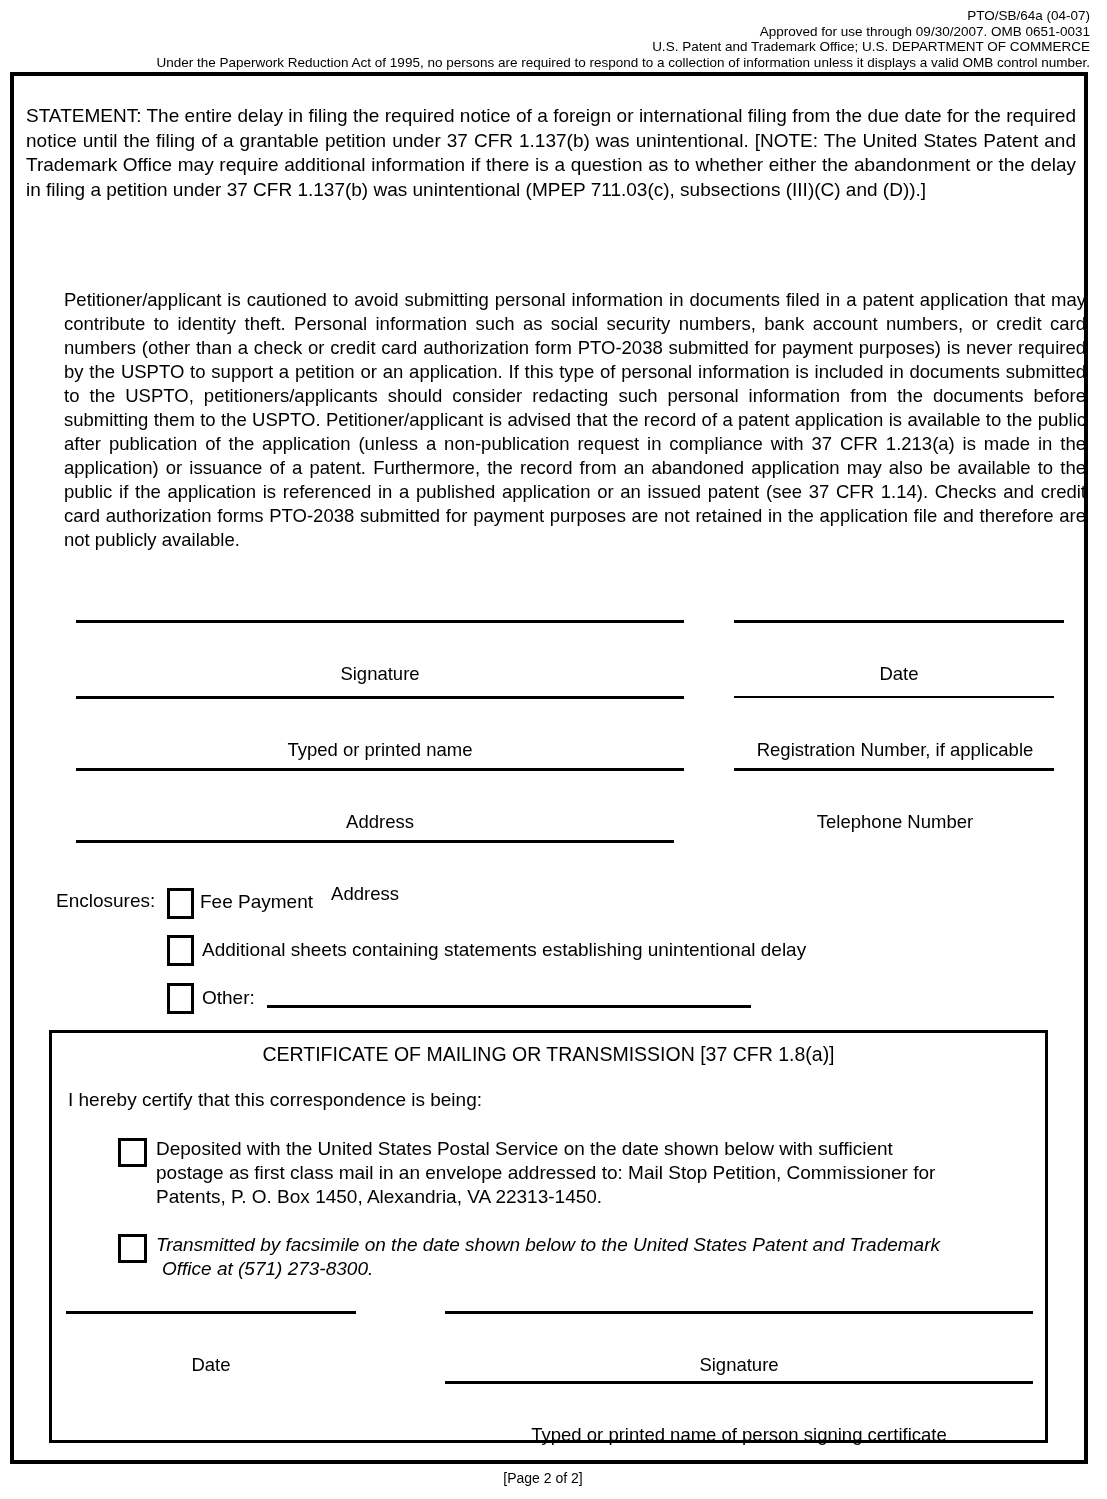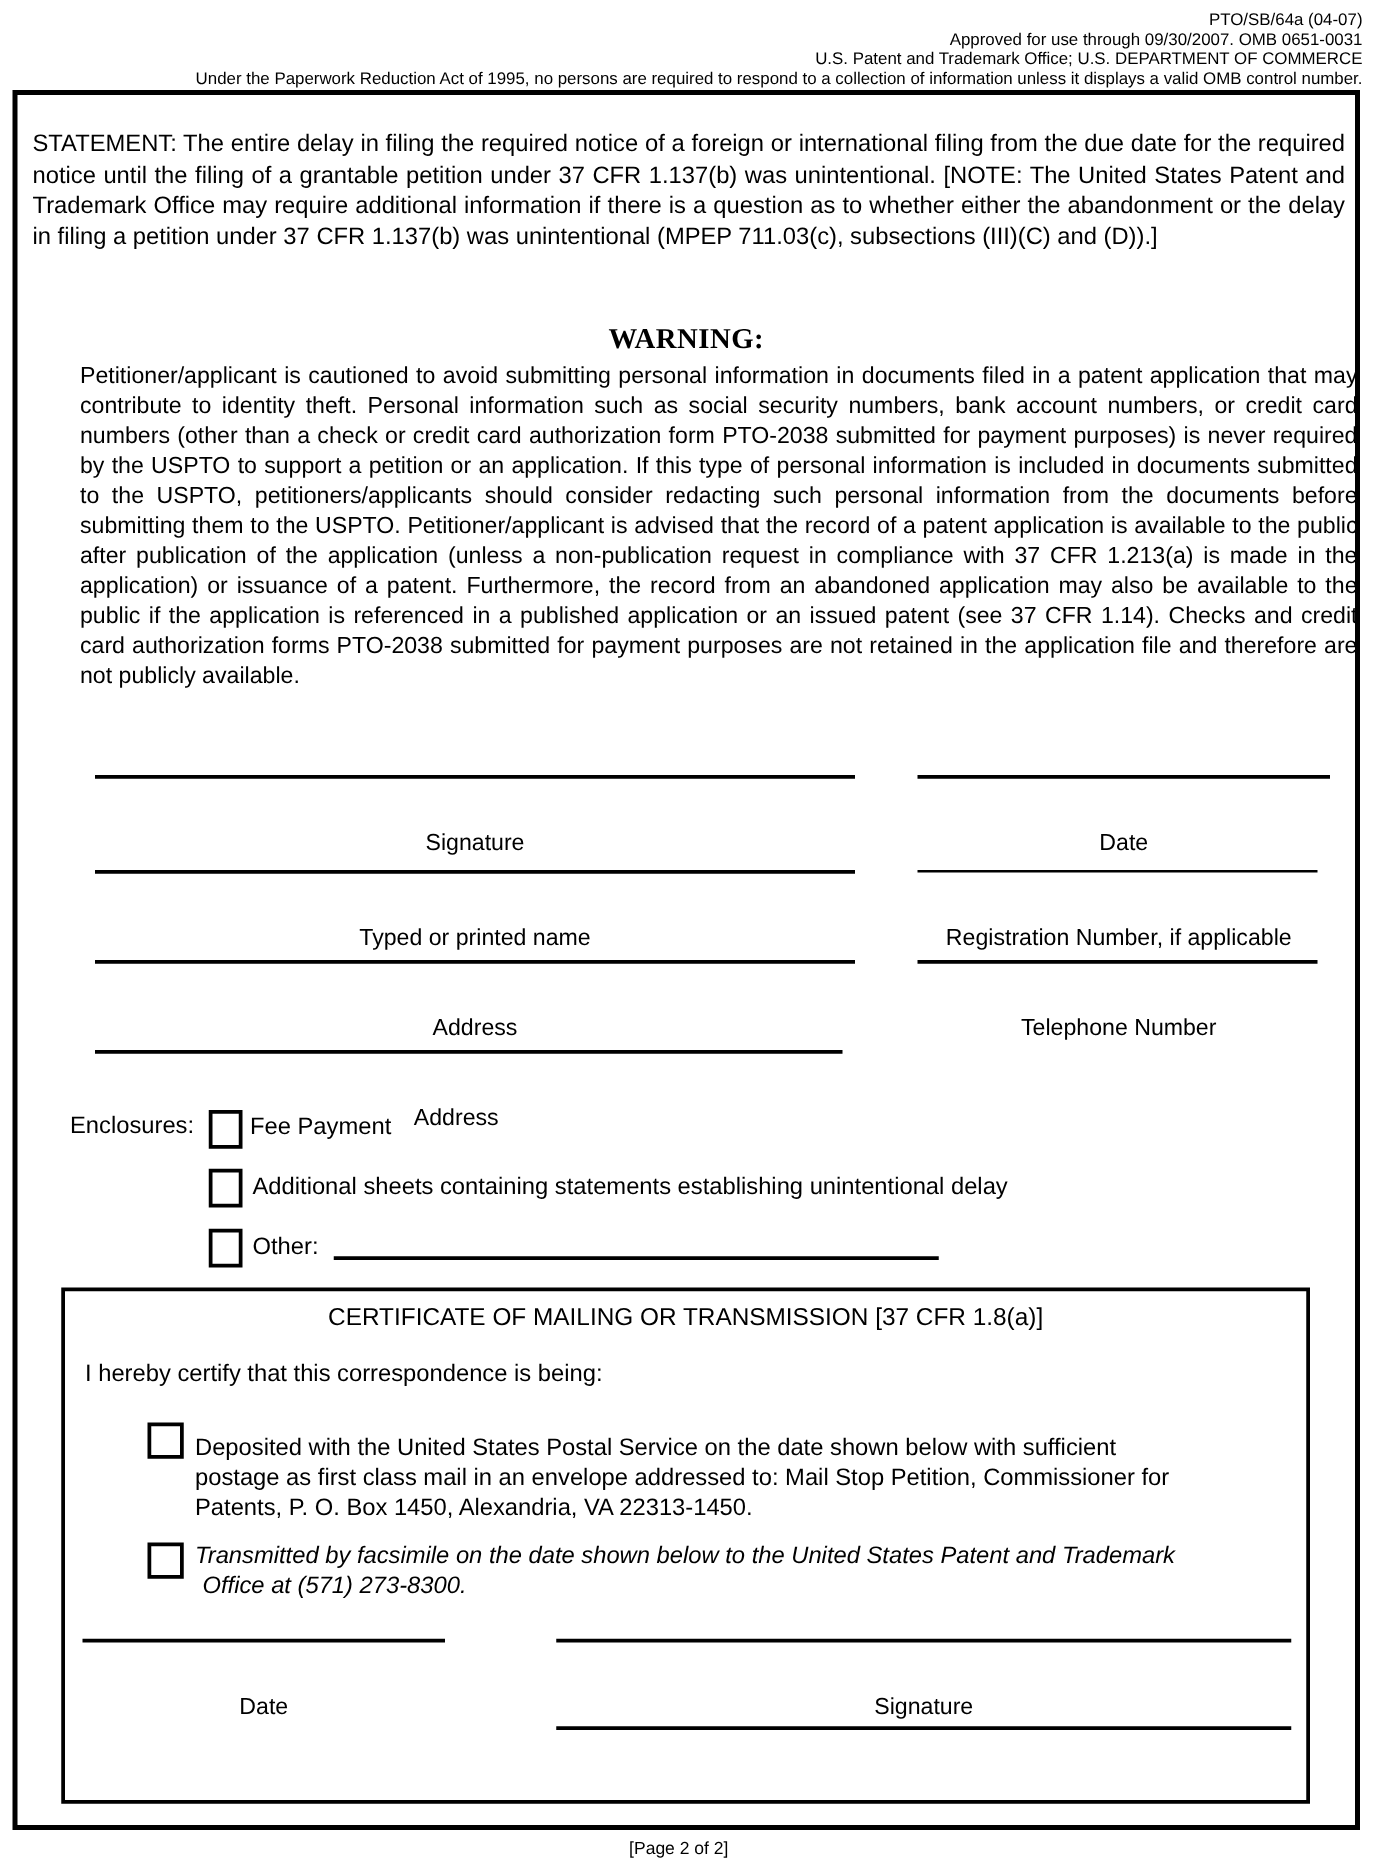--- a/index.html
+++ b/index.html
@@ -164,21 +164,20 @@
   <div>PTO/SB/64a (04-07)</div>
   <div>Approved for use through 09/30/2007. OMB 0651-0031</div>
   <div>U.S. Patent and Trademark Office; U.S. DEPARTMENT OF COMMERCE</div>
   <div>Under the Paperwork Reduction Act of 1995, no persons are required to respond to a collection of information unless it displays a valid OMB control number.</div>
 </div>
 
 <div class="frame">
 
   <div class="stmt">STATEMENT: The entire delay in filing the required notice of a foreign or international filing from the due date for the required notice until the filing of a grantable petition under 37 CFR 1.137(b) was unintentional.  [NOTE: The United States Patent and Trademark Office may require additional information if there is a question as to whether either the abandonment or the delay in filing a petition under 37 CFR 1.137(b) was unintentional (MPEP 711.03(c), subsections (III)(C) and (D)).]</div>
 
-  <div class="warning-title">WARNING:</div>
   <div class="warn">Petitioner/applicant is cautioned to avoid submitting personal information in documents filed in a patent application that may contribute to identity theft.  Personal information such as social security numbers, bank account numbers, or credit card numbers (other than a check or credit card authorization form PTO-2038 submitted for payment purposes) is never required by the USPTO to support a petition or an application.  If this type of personal information is included in documents submitted to the USPTO, petitioners/applicants should consider redacting such personal information from the documents before submitting them to the USPTO.  Petitioner/applicant is advised that the record of a patent application is available to the public after publication of the application (unless a non-publication request in compliance with 37 CFR 1.213(a) is made in the application) or issuance of a patent.  Furthermore, the record from an abandoned application may also be available to the public if the application is referenced in a published application or an issued patent (see 37 CFR 1.14).  Checks and credit card authorization forms PTO-2038 submitted for payment purposes are not retained in the application file and therefore are not publicly available.</div>
 
   <div class="rule" style="left:62px; top:544px; width:608px;"></div>
   <div class="fieldlabel" style="left:62px; top:550px; width:608px;">Signature</div>
 
   <div class="rule" style="left:720px; top:544px; width:330px;"></div>
   <div class="fieldlabel" style="left:720px; top:550px; width:330px;">Date</div>
 
   <div class="rule" style="left:62px; top:620px; width:608px;"></div>
   <div class="fieldlabel" style="left:62px; top:626px; width:608px;text-align:center;">Typed or printed name</div>
@@ -208,35 +207,36 @@
 <div class="cbox" style="left:167px; top:983px;"></div>
 <div class="cbtext" style="left:202px; top:986px;">Other:</div>
 <div class="otherline" style="left:267px; top:1005px; width:484px;"></div>
 
 <div class="certbox">
 
   <div class="cert-title">CERTIFICATE OF MAILING OR TRANSMISSION [37 CFR 1.8(a)]</div>
   <div class="cert-intro">I hereby certify that this correspondence is being:</div>
 
   <div class="cbox sm" style="left:66px; top:105px;"></div>
-  <div class="cbtext" style="left:104px; top:114px; width:880px;">
+  <div class="cbtext" style="left:104px; top:104px; width:880px;">
     <span>Deposited with the United States Postal Service on the date shown below with sufficient</span><br>
     <span>postage as first class mail in an envelope addressed to: Mail Stop Petition, Commissioner for</span><br>
     <span>Patents, P. O. Box 1450, Alexandria, VA 22313-1450.</span>
   </div>
 
   <div class="cbox sm" style="left:66px; top:201px;"></div>
   <div class="cbtext" style="left:104px; top:200px; width:890px;font-style:italic;">
     <span>Transmitted by facsimile on the date shown below to the United States Patent and Trademark</span><br>
     <span style="padding-left:6px;">Office at (571) 273-8300.</span>
   </div>
 
   <div class="rule" style="left:14px; top:278px; width:290px;"></div>
   <div class="fieldlabel" style="left:14px; top:284px; width:290px;">Date</div>
 
   <div class="rule" style="left:393px; top:278px; width:588px;"></div>
   <div class="fieldlabel" style="left:393px; top:284px; width:588px;">Signature</div>
 
   <div class="rule" style="left:393px; top:348px; width:588px;"></div>
+  <div class="fieldlabel" style="left:393px; top:354px; width:588px;">Typed or printed name of person signing certificate</div>
 
 </div>
 
 <div class="footer">[Page 2 of 2]</div>
 
 </body></html>

